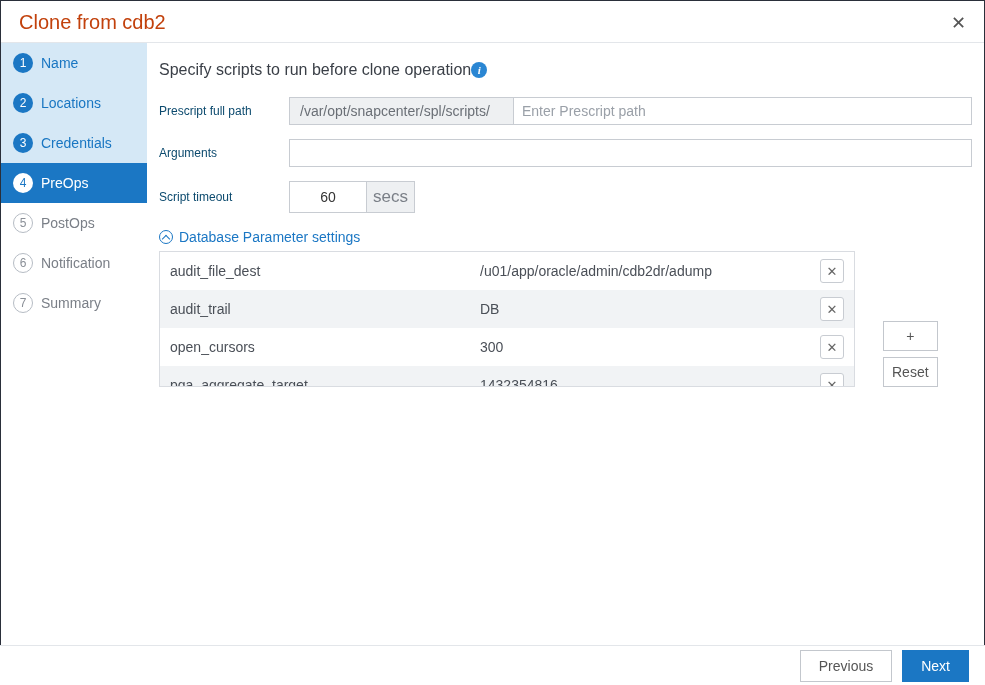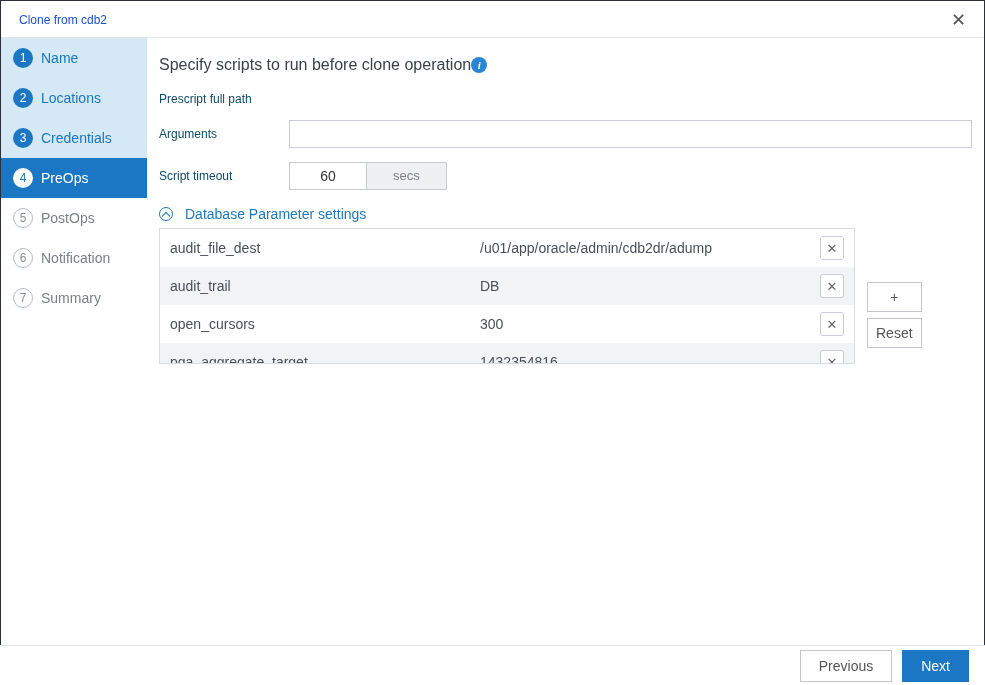--- a/index.html
+++ b/index.html
@@ -14,23 +14,23 @@
     font-size: 14px;
   }
   .header {
     display: flex;
     justify-content: space-between;
     align-items: center;
     padding: 10px 18px 8px 18px;
     border-bottom: 1px solid #e3e6ea;
   }
   .header h1 {
-    font-size: 12px;
+    font-size: 20px;
     font-weight: 400;
-    color: #1d4ed8;
+    color: #c2410c;
   }
   .close-x {
     font-size: 18px;
     color: #555;
     cursor: pointer;
     line-height: 1;
   }
   .body {
     display: flex;
     height: 588px;
@@ -128,27 +128,27 @@
   }
   .timeout-wrap input {
     width: 78px;
     text-align: center;
   }
   .secs {
     border: 1px solid #c8ccd2;
     border-left: none;
     background: #eef0f2;
     color: #7a7f87;
-    padding: 5px 26px;
-    font-size: 13px;
+    padding: 5px 6px;
+    font-size: 17px;
   }
   .collapse-link {
     display: inline-flex;
     align-items: center;
-    gap: 12px;
+    gap: 6px;
     color: #1b77c4;
     font-size: 14px;
     cursor: pointer;
     margin-top: 2px;
     margin-bottom: 6px;
   }
   .chev {
     width: 14px; height: 14px;
     border: 1px solid #1b77c4;
     border-radius: 50%;
@@ -160,22 +160,22 @@
     position: absolute;
     left: 3px; top: 5px;
     width: 5px; height: 5px;
     border-left: 1px solid #1b77c4;
     border-bottom: 1px solid #1b77c4;
     transform: rotate(135deg);
   }
 
   .table-area {
     display: flex;
-    gap: 12px;
-    align-items: center;
+    gap: 28px;
+    align-items: flex-end;
   }
   .param-table-wrap {
     flex: 1;
     max-width: 696px;
     border: 1px solid #d9dce1;
     position: relative;
     overflow-y: auto;
     height: 136px;
   }
   .param-table {
@@ -294,20 +294,24 @@
 
   <div class="main">
 
     <div class="section-title">
       <span>Specify scripts to run before clone operation</span>
       <span class="info-icon">i</span>
     </div>
 
     <div class="form-row">
       <label>Prescript full path</label>
+      <div class="path-group">
+        <span class="path-prefix">/var/opt/snapcenter/spl/scripts/</span>
+        <input class="txt w-full" type="text" placeholder="Enter Prescript path" style="">
+      </div>
     </div>
 
     <div class="form-row">
       <label>Arguments</label>
       <input class="txt w-full" type="text" style="">
     </div>
 
     <div class="form-row">
       <label>Script timeout</label>
       <div class="timeout-wrap">

